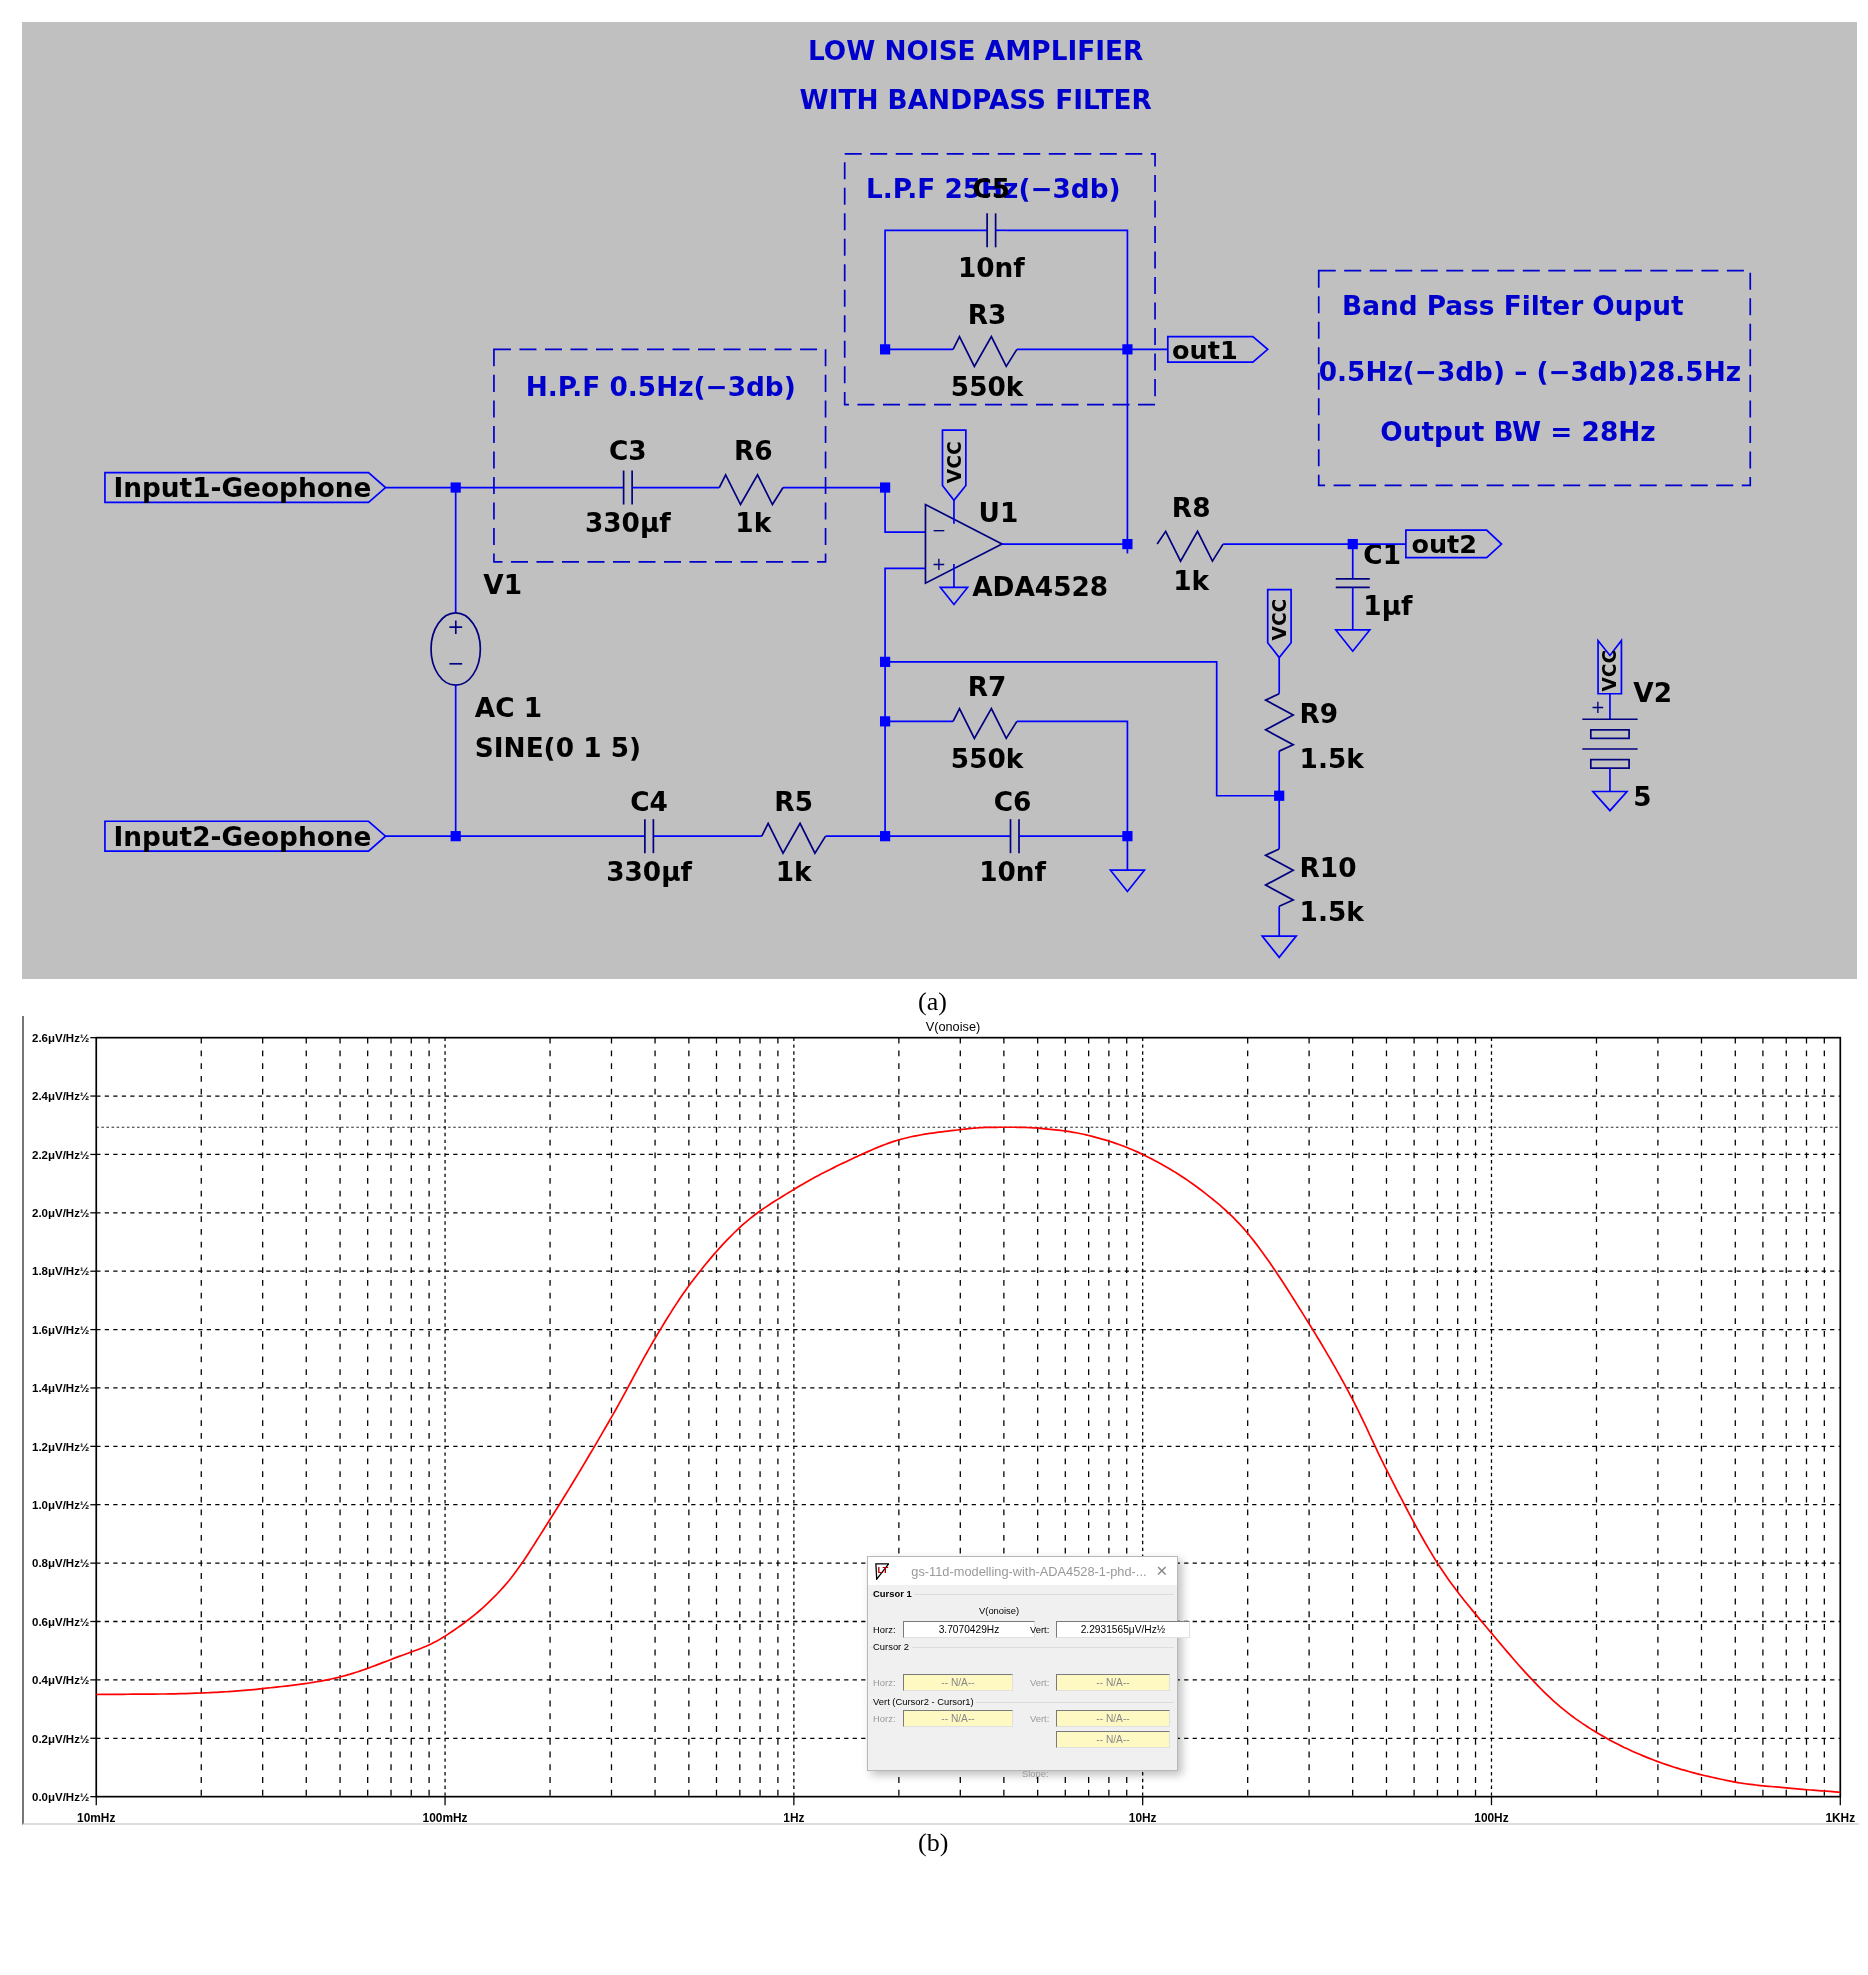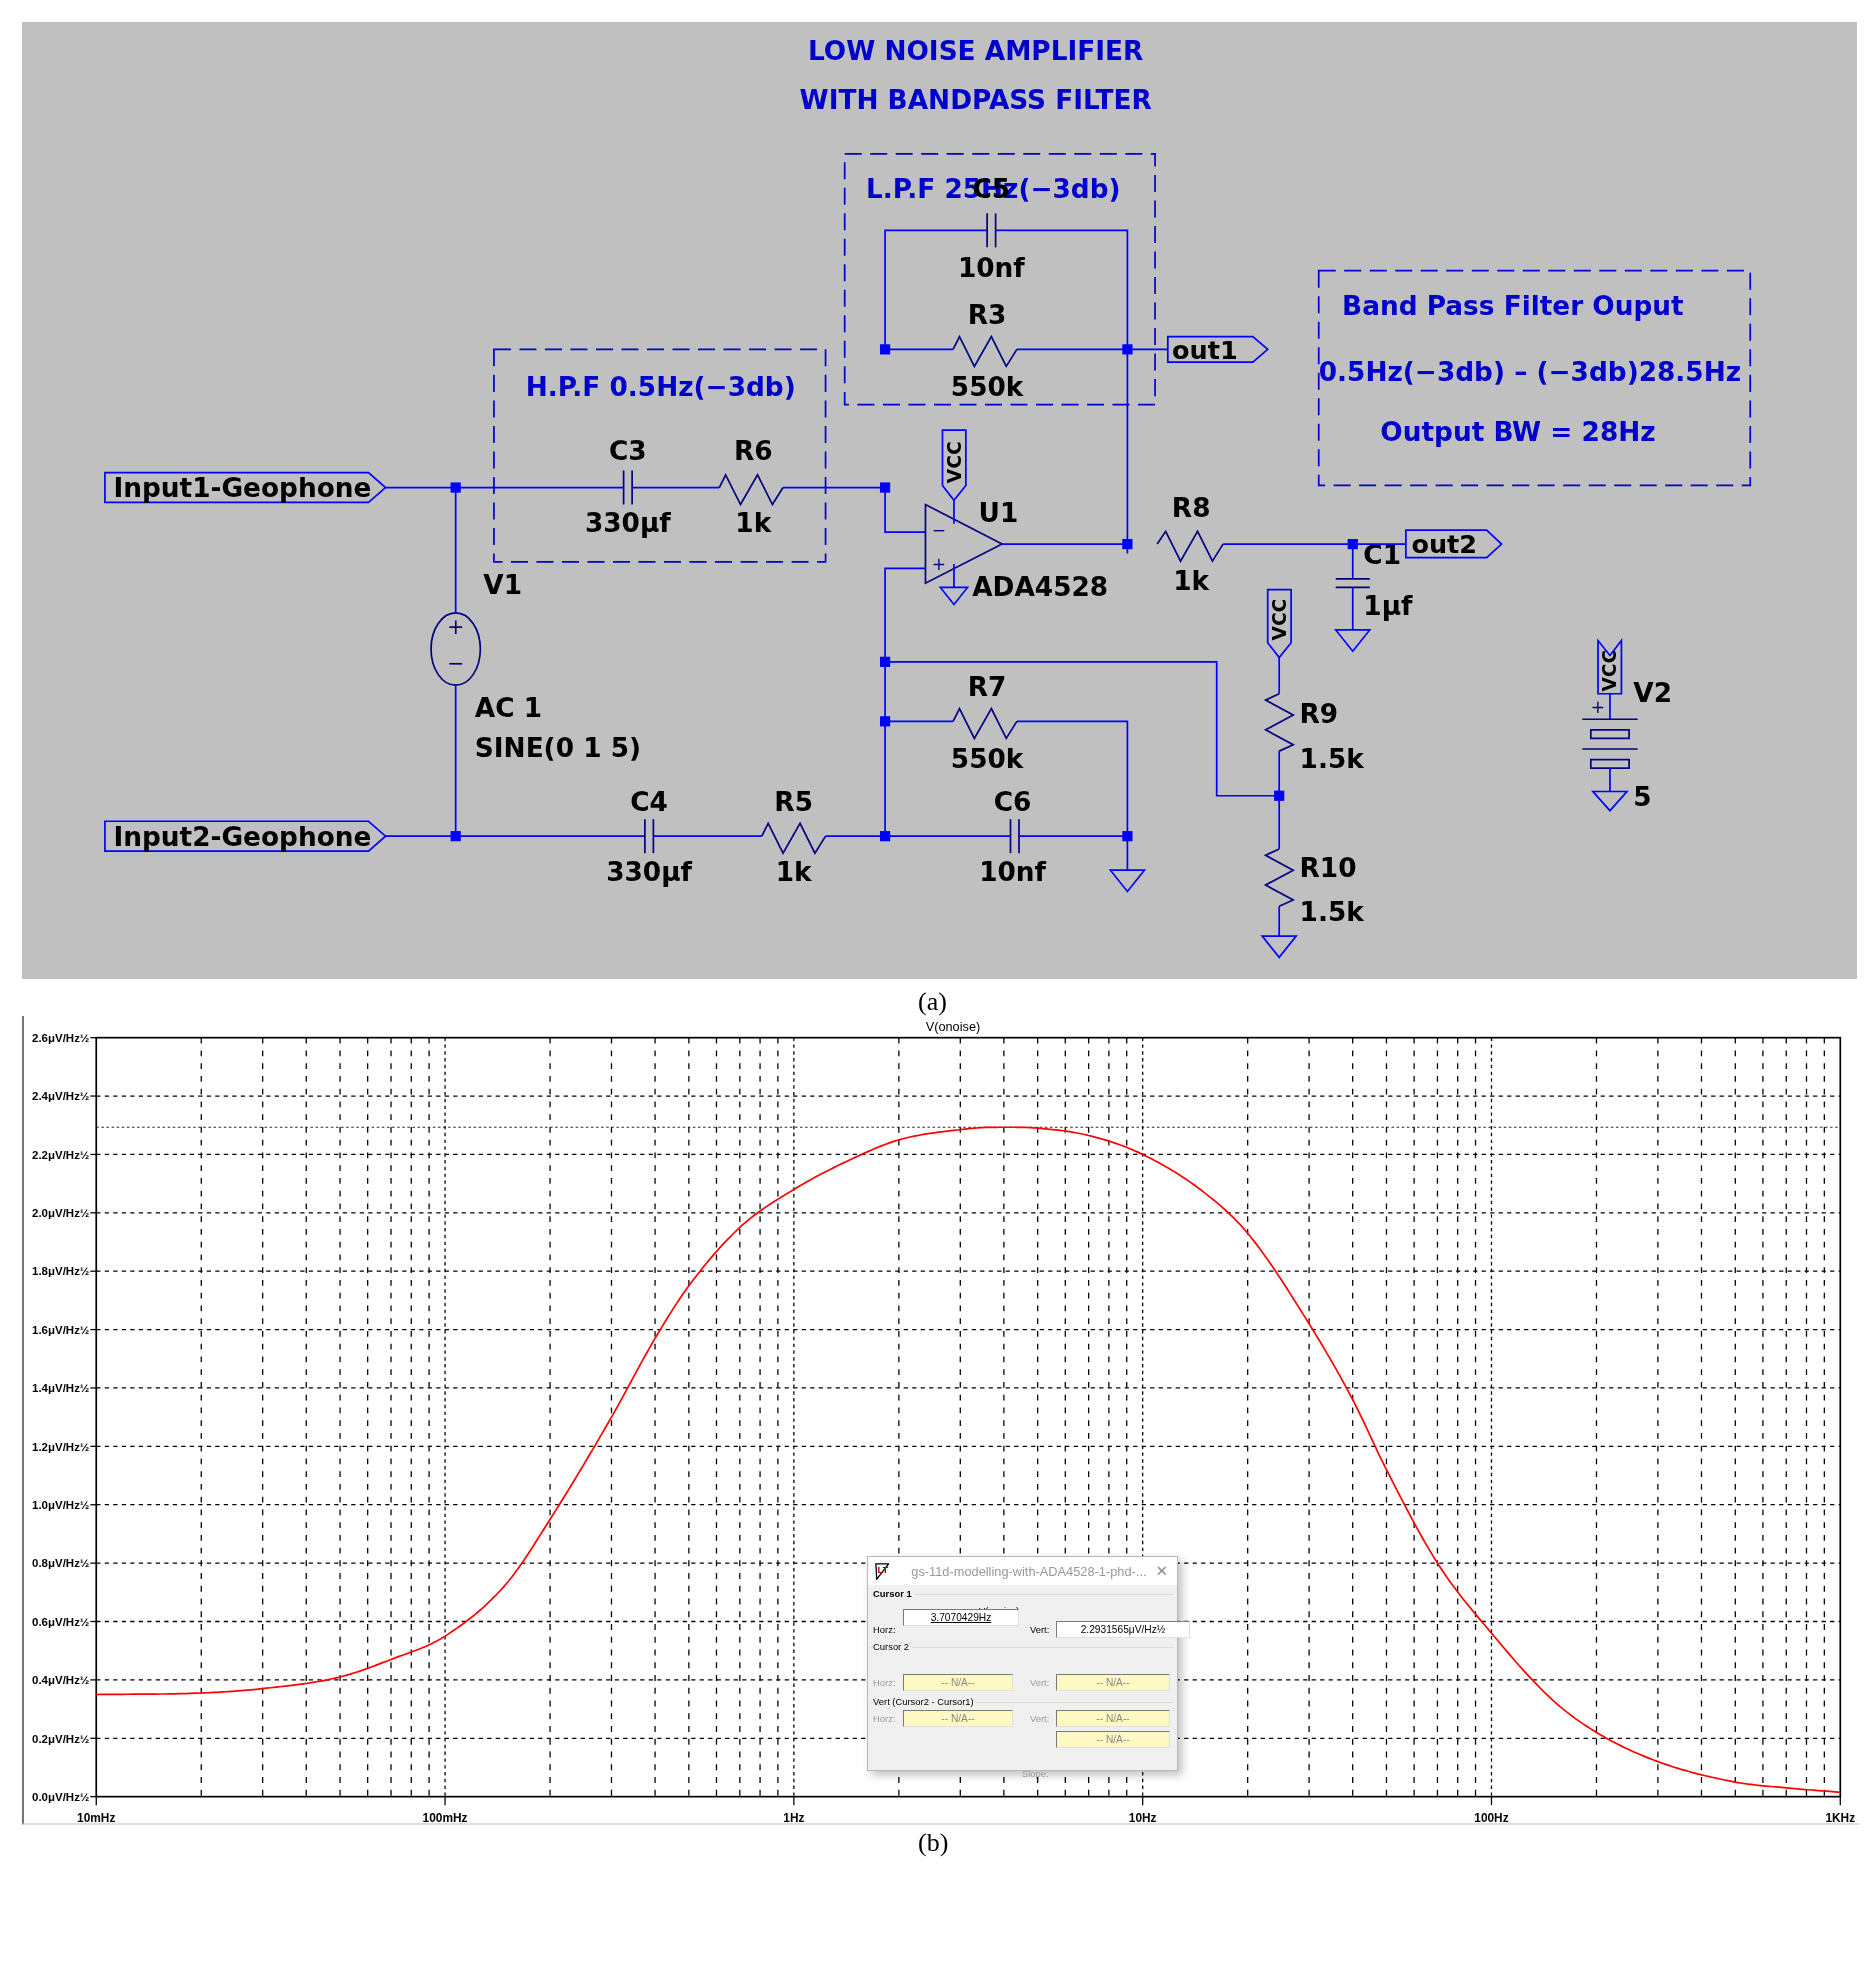--- a/index.html
+++ b/index.html
@@ -307,21 +307,21 @@
       <text x="6" y="24" font-size="22" font-weight="bold" fill="#b00000">LT</text>
     </svg>
     <span class="ttl">gs-11d-modelling-with-ADA4528-1-phd-...</span>
     <span class="close">✕</span>
   </div>
 
   <div class="grp" style="top:37px;"></div>
   <span class="grp-l" style="top:31px;font-weight:bold;">Cursor 1</span>
   <span class="lbl" style="left:111px;top:48px;">V(onoise)</span>
   <span class="lbl" style="left:5.1px;top:67px;">Horz:</span>
-  <div class="fld" style="left:35px;top:52px;width:116px;text-decoration:underline;">3.7070429Hz</div>
+  <div class="fld" style="left:35px;top:64px;width:132px;">3.7070429Hz</div>
   <span class="lbl" style="left:162px;top:67px;">Vert:</span>
   <div class="fld" style="left:188px;top:64px;width:134px;">2.2931565μV/Hz½</div>
 
   <div class="grp" style="top:90px;"></div>
   <span class="grp-l" style="top:84px;">Cursor 2</span>
   <span class="lbl dis" style="left:5.1px;top:120px;">Horz:</span>
   <div class="fld dis" style="left:35px;top:117px;width:110px;">-- N/A--</div>
   <span class="lbl dis" style="left:162px;top:120px;">Vert:</span>
   <div class="fld dis" style="left:188px;top:117px;width:114px;">-- N/A--</div>
 

